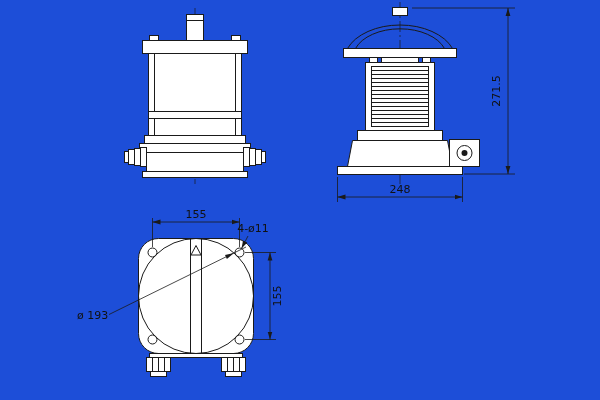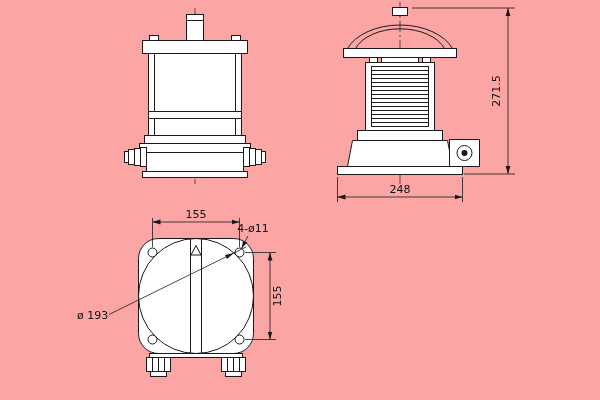--- a/index.html
+++ b/index.html
@@ -1,16 +1,16 @@
 <!DOCTYPE html>
 <html><head>
 <meta charset="utf-8">
 <style>
   html,body{margin:0;padding:0;width:600px;height:400px;background:#ffffff;overflow:hidden}
-  .canvas{width:600px;height:400px;background:#fca5a5;position:relative}
+  .canvas{width:600px;height:400px;background:#1d4ed8;position:relative}
   svg{display:block}
   .s{stroke:#1a1a1a;stroke-width:1;fill:none}
   .sf{stroke:#1a1a1a;stroke-width:1;fill:#ffffff}
   .dark{fill:#1a1a1a;stroke:none}
   .cl{stroke:#1a1a1a;stroke-width:.7;stroke-dasharray:11 3 2 3;fill:none}
   .dim{stroke:#1a1a1a;stroke-width:.8;fill:none}
   .thin{stroke:#1a1a1a;stroke-width:.8;fill:none}
   text{font-family:"DejaVu Sans","Liberation Sans",sans-serif;font-size:11px;fill:#111111}
 </style>
 </head>

